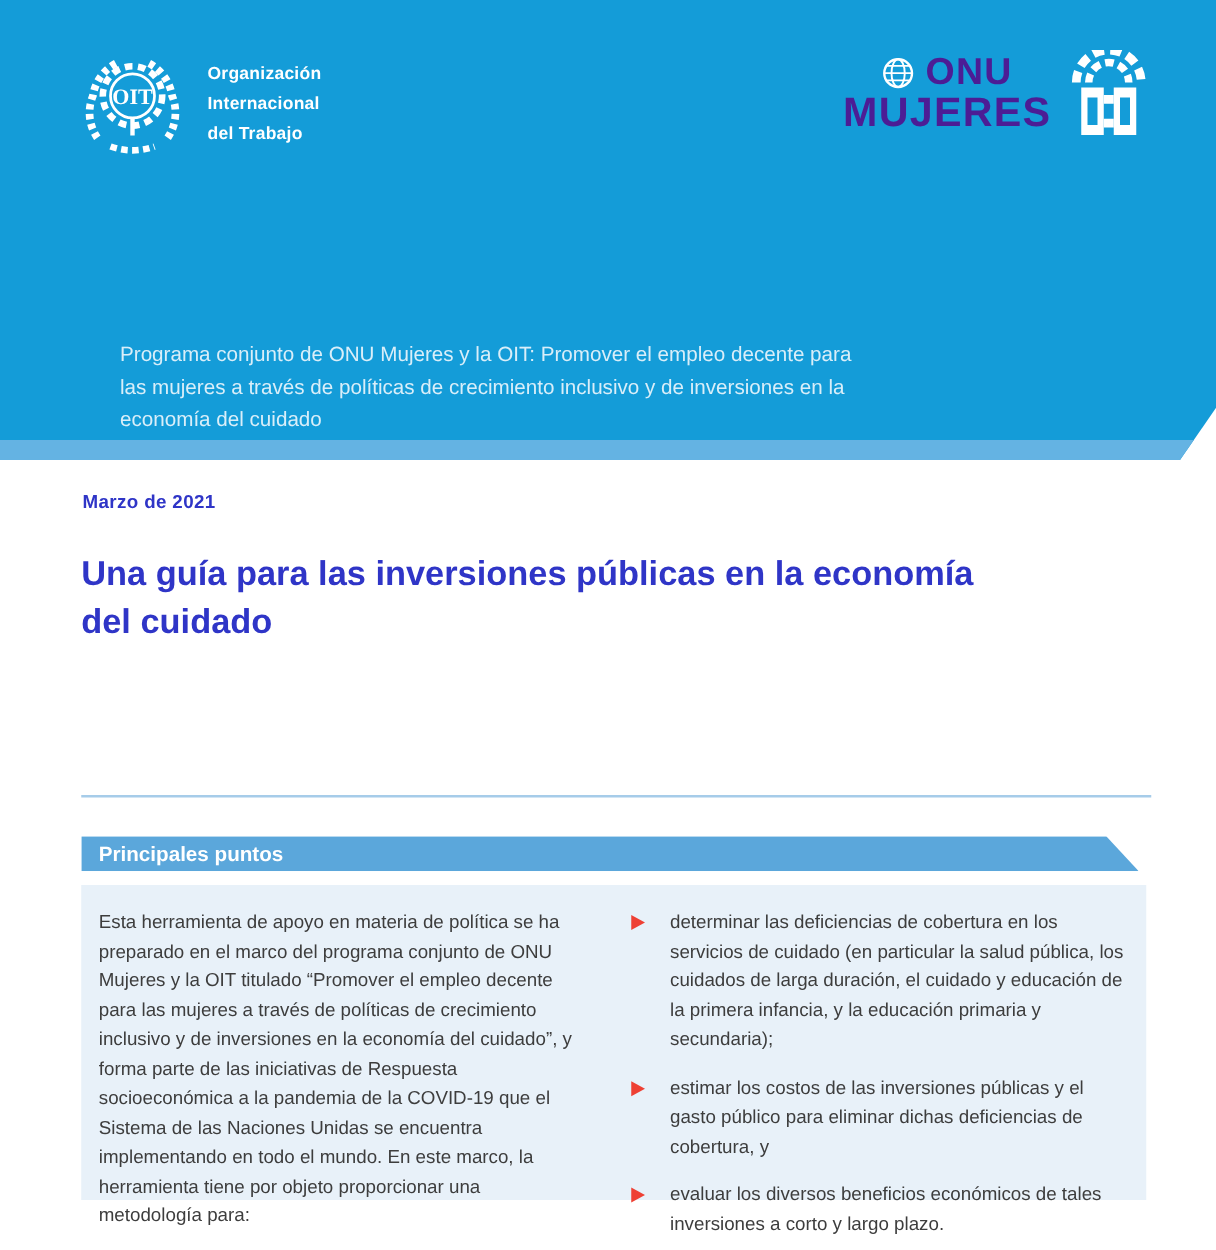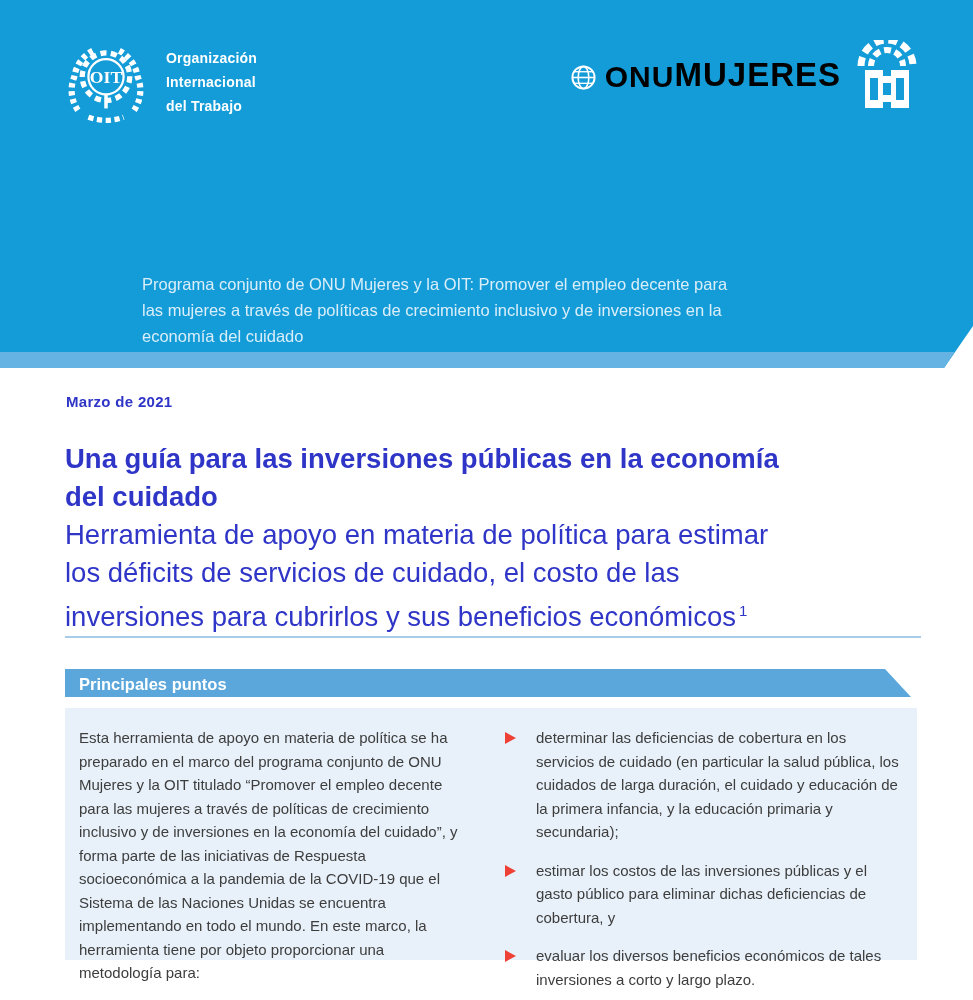--- a/index.html
+++ b/index.html
@@ -25,42 +25,41 @@
   
   .oit-logo { position:absolute; top:38px; left:62px; display:flex; align-items:center; gap:16px; }
   .oit-emblem { width:88px; height:88px; }
   .oit-text {
     color:#ffffff; font-size:14px; line-height:24px; font-weight:600;
     letter-spacing:0.2px; white-space:pre-line;
   }
 
   
   .onu-logo { position:absolute; top:40px; right:50px; display:flex; align-items:center; gap:10px; }
-  .onu-words { display:flex; flex-direction:row; align-items:flex-end; color:#000000; }
+  .onu-words { display:flex; flex-direction:column; align-items:center; color:#4c1d95; }
   .onu-row1 { display:flex; align-items:center; gap:8px; }
   .onu-globe { width:27px; height:27px; }
   .onu-line1 { font-size:30px; font-weight:bold; letter-spacing:1px; line-height:30px; }
   .onu-line2 { font-size:33px; font-weight:bold; letter-spacing:1px; line-height:34px; }
   .onu-symbol { width:72px; height:70px; }
 
   
   .hero-title-row { position:absolute; top:196px; left:66px; display:flex; align-items:center; gap:13px; }
   .tri-large {
     width:0; height:0;
     border-left:17px solid var(--accent-red);
     border-top:11px solid transparent;
     border-bottom:11px solid transparent;
   }
   .hero-title { color:#ffffff; font-size:40px; font-weight:bold; letter-spacing:0.2px; }
 
   .hero-subtitle {
     position:absolute; top:271px; left:96px; width:620px;
     color:var(--hero-subtitle); font-size:16.5px; line-height:26px;
     white-space:pre-line;
-    margin-left:46px;
   }
 
   
   .date {
     position:absolute; top:393px; left:66px;
     color:var(--headline-blue); font-size:15px; font-weight:600; letter-spacing:0.3px;
   }
 
   .headline { position:absolute; top:440px; left:65px; width:870px; color:var(--headline-blue); }
   .headline-bold  { font-size:27.5px; line-height:38px; font-weight:bold; white-space:pre-line; }
@@ -164,23 +163,20 @@
 economía del cuidado</p>
 
     <div class="hero-strip"></div>
   </header>
 
   <div class="date">Marzo de 2021</div>
 
   <div class="headline">
     <div class="headline-bold">Una guía para las inversiones públicas en la economía
 del cuidado</div>
-    <div class="headline-reg"><span>Herramienta de apoyo en materia de política para estimar
-los déficits de servicios de cuidado, el costo de las
-inversiones para cubrirlos y sus beneficios económicos</span><sup>1</sup></div>
   </div>
 
   <div class="rule"></div>
 
   <div class="kp-bar">
     <span class="kp-bar-label">Principales puntos</span>
   </div>
 
   <section class="kp-panel">
     <p class="kp-intro">Esta herramienta de apoyo en materia de política se ha

